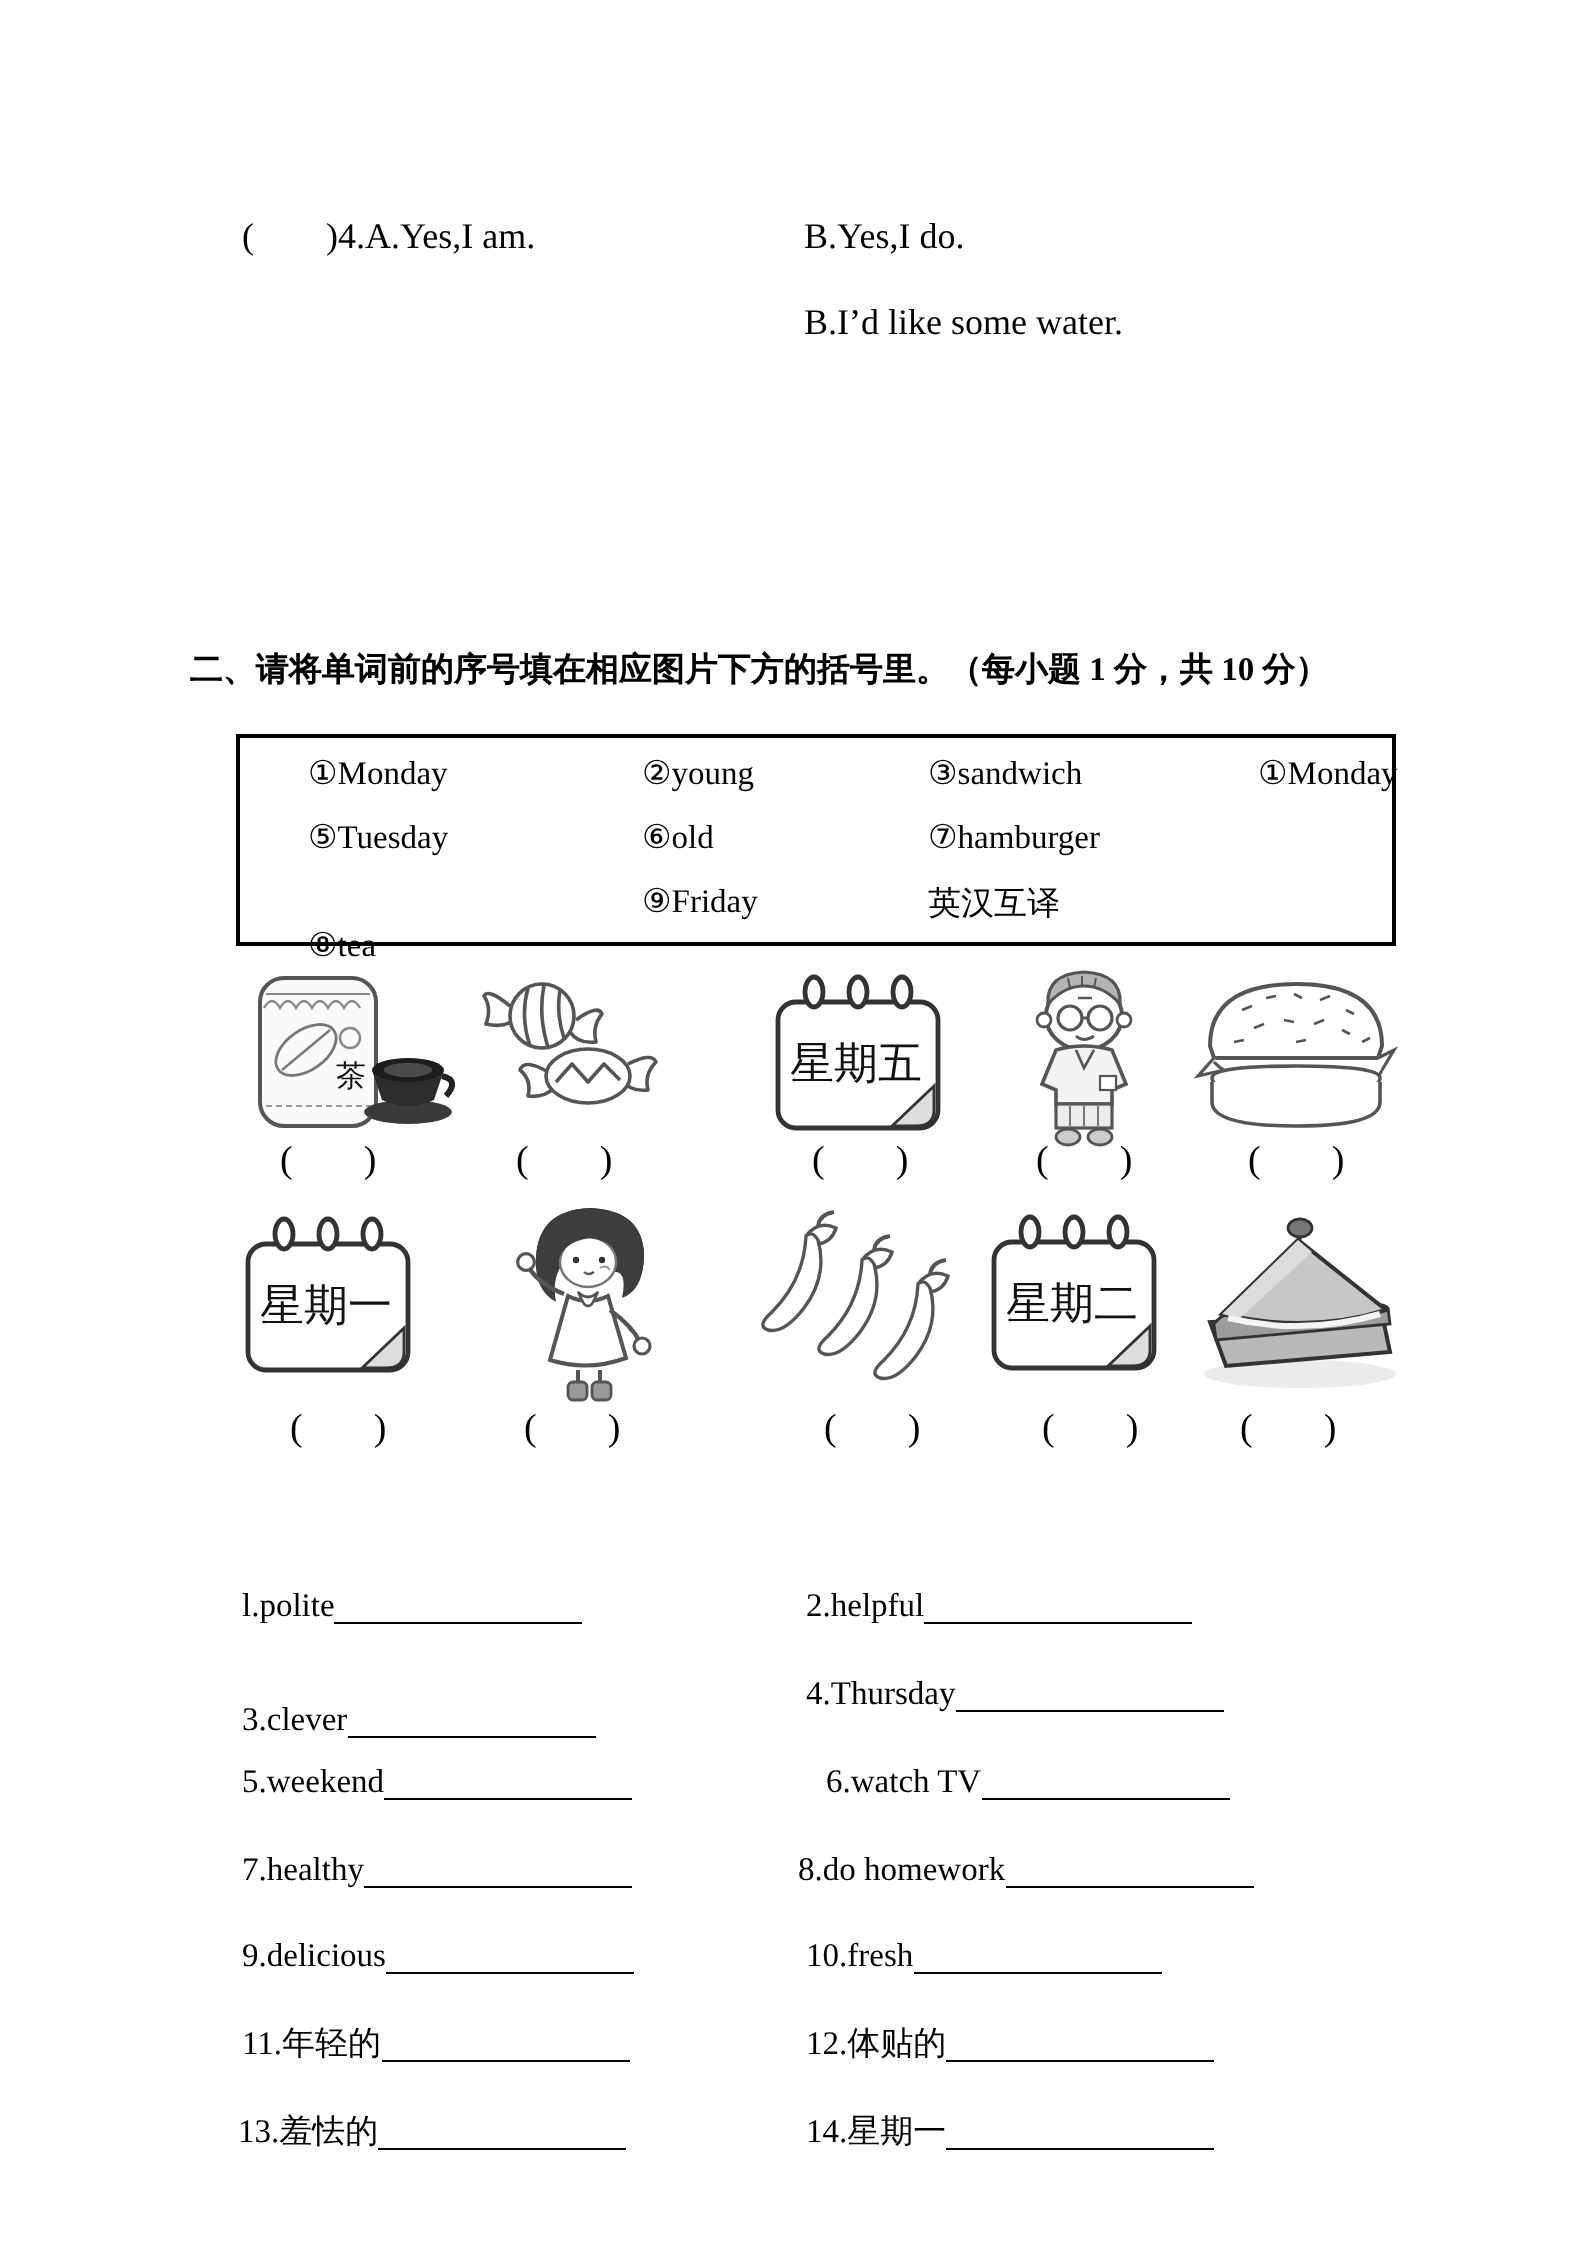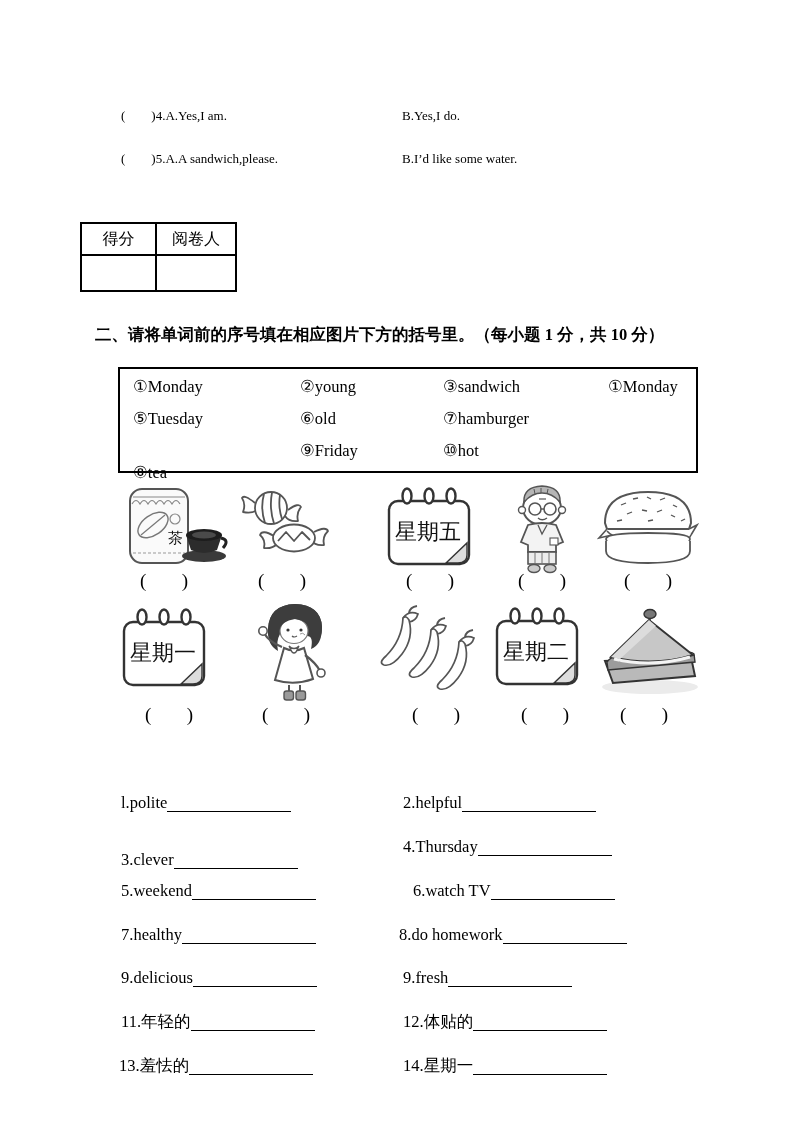--- a/index.html
+++ b/index.html
@@ -1,74 +1,61 @@
 <!DOCTYPE html>
 <html><head>
 <meta charset="utf-8">
 <style>
   html,body{margin:0;padding:0;background:#fff;}
   .page{position:relative;width:793px;height:1122px;background:#ffffff;
         font-family:"Liberation Serif","DejaVu Serif",serif;color:#000;overflow:hidden;}
   .abs{position:absolute;white-space:pre;}
-  .qtext{font-size:13px;}
+  .qtext{font-size:18px;}
   .score-box{position:absolute;left:80px;top:222px;border-collapse:collapse;font-size:16px;
              font-family:"Liberation Serif","DejaVu Serif",serif;}
   .score-box td{border:2px solid #000;text-align:center;padding:0;}
   .score-box .hd{width:73px;height:30px;}
   .score-box .hd2{width:78px;}
   .score-box .empty{height:34px;}
   .part-title{position:absolute;left:240px;top:240px;font-family:"DejaVu Sans Mono","Liberation Mono",monospace;
               font-size:16px;white-space:pre;}
   .sec-heading{position:absolute;font-weight:bold;font-size:16.5px;white-space:pre;}
   .word-box{position:absolute;left:118px;top:367px;width:576px;height:102px;border:2px solid #000;}
-  .word{position:absolute;font-size:16.5px;white-space:pre;}
+  .word{position:absolute;font-size:16.5px;white-space:pre;margin-left:21px;}
   .paren{position:absolute;font-size:19px;white-space:pre;letter-spacing:1px;}
   .img{position:absolute;}
   .trow .tcell{position:absolute;white-space:pre;font-size:16.5px;}
   .blank{display:inline-block;width:124px;height:1em;border-bottom:1.4px solid #000;vertical-align:-4px;}
   .blank.wide{width:134px;}
   svg text{font-family:"Liberation Serif","DejaVu Serif",serif;}
 </style>
 </head>
 <body>
 
 <div class="page">
 
   <span class="abs qtext" style="left:121px;top:108px">(        )4.A.Yes,I am.</span>
   <span class="abs qtext" style="left:402px;top:108px">B.Yes,I do.</span>
-  <span class="abs qtext" style="left:121px;top:151px">(        )5.A.A sandwich,please.</span>
   <span class="abs qtext" style="left:402px;top:151px">B.I’d like some water.</span>
 
-  <table class="score-box">
-    <tbody>
-        <tr>
-      <td class="hd">得分</td>
-      <td class="hd hd2">阅卷人</td>
-    </tr>
-    <tr>
-      <td class="empty"></td>
-      <td class="empty"></td>
-    </tr>
-  </tbody>
-    </table>
 
 
   <div class="sec-heading" style="left:95px;top:324px">二、请将单词前的序号填在相应图片下方的括号里。（每小题 1 分，共 10 分）</div>
 
   <div class="word-box"></div>
   <span class="word" style="left:133px;top:377px">①Monday</span>
   <span class="word" style="left:300px;top:377px">②young</span>
   <span class="word" style="left:443px;top:377px">③sandwich</span>
   <span class="word" style="left:608px;top:377px">①Monday</span>
   <span class="word" style="left:133px;top:409px">⑤Tuesday</span>
   <span class="word" style="left:300px;top:409px">⑥old</span>
   <span class="word" style="left:443px;top:409px">⑦hamburger</span>
   <span class="word" style="left:133px;top:463px">⑧tea</span>
   <span class="word" style="left:300px;top:441px">⑨Friday</span>
-  <span class="word" style="left:443px;top:441px">⑩hot</span>
+  <span class="word" style="left:443px;top:441px">英汉互译</span>
 
   <svg class="img" style="left:122px;top:483px" width="108" height="88" viewBox="0 0 108 88">
     <rect x="8" y="6" width="58" height="74" rx="12" fill="#fafafa" stroke="#555" stroke-width="2"></rect>
     <path d="M10,21 q4,-7 8,0 q4,-7 8,0 q4,-7 8,0 q4,-7 8,0 q4,-7 8,0 q4,-7 8,0" fill="none" stroke="#888" stroke-width="1.2"></path>
     <path d="M11,14 h52" fill="none" stroke="#888" stroke-width="1"></path>
     <path d="M11,70 h52" fill="none" stroke="#999" stroke-width="1" stroke-dasharray="3,2"></path>
     <ellipse cx="31" cy="42" rx="17" ry="10" transform="rotate(-35 31 42)" fill="none" stroke="#777" stroke-width="1.4"></ellipse>
     <path d="M19,52 Q31,42 43,32" fill="none" stroke="#777" stroke-width="1.2"></path>
     <circle cx="53" cy="36" r="5" fill="none" stroke="#888" stroke-width="1.2"></circle>
     <text x="46" y="60" font-size="15" fill="#111">茶</text>
@@ -231,21 +218,21 @@
   <div class="trow">
     <span class="tcell" style="left:121px;top:881px"><span>5.weekend</span><span class="blank"></span></span>
     <span class="tcell" style="left:413px;top:881px"><span>6.watch TV</span><span class="blank"></span></span>
   </div>
   <div class="trow">
     <span class="tcell" style="left:121px;top:925px"><span>7.healthy</span><span class="blank wide"></span></span>
     <span class="tcell" style="left:399px;top:925px"><span>8.do homework</span><span class="blank"></span></span>
   </div>
   <div class="trow">
     <span class="tcell" style="left:121px;top:968px"><span>9.delicious</span><span class="blank"></span></span>
-    <span class="tcell" style="left:403px;top:968px"><span>9.fresh</span><span class="blank"></span></span>
+    <span class="tcell" style="left:403px;top:968px"><span>10.fresh</span><span class="blank"></span></span>
   </div>
   <div class="trow">
     <span class="tcell" style="left:121px;top:1011px"><span>11.年轻的</span><span class="blank"></span></span>
     <span class="tcell" style="left:403px;top:1011px"><span>12.体贴的</span><span class="blank wide"></span></span>
   </div>
   <div class="trow">
     <span class="tcell" style="left:119px;top:1055px"><span>13.羞怯的</span><span class="blank"></span></span>
     <span class="tcell" style="left:403px;top:1055px"><span>14.星期一</span><span class="blank wide"></span></span>
   </div>
 

